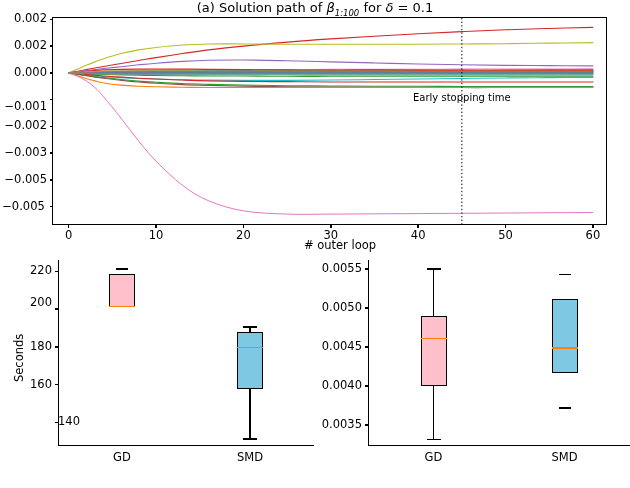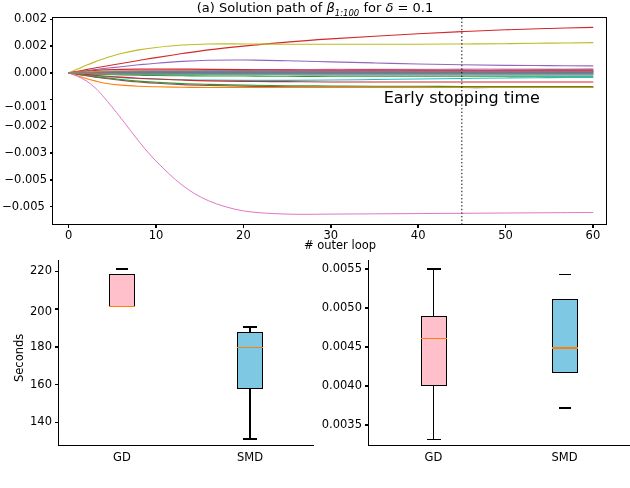--- a/index.html
+++ b/index.html
@@ -40,21 +40,21 @@
   #panel-a{left:0;top:0;width:576px;height:240px;}
   #plot-a{
     position:absolute;left:53px;top:18px;width:553px;height:206px;
     overflow:hidden;
   }
   #plot-a svg{display:block;}
   .frame-top{position:absolute;left:53px;top:17px;width:554px;height:1.4px;background:#000;}
   .frame-right{position:absolute;left:605.6px;top:17px;width:1.4px;height:208px;background:#000;}
 
   .vline-note{
-    position:absolute;font-size:16px;line-height:12px;white-space:nowrap;
+    position:absolute;font-size:10px;line-height:12px;white-space:nowrap;
     text-align:center;transform:translateX(-50%);color:#000;
     font-weight:500;
   }
 
   
   #panel-b{left:0;top:240px;width:320px;height:248px;}
   
   #panel-c{left:310px;top:240px;width:320px;height:248px;}
 
   .box{position:absolute;border:1.2px solid #000;box-sizing:border-box;}
@@ -149,27 +149,27 @@
     <div class="axis-label-x" id="a-xlabel" style="left:340px;top:239px;"># outer loop</div>
   </div>
 
   <div class="panel" id="panel-b">
 
     <div class="axis-line spine-left" id="b-spine-left" style="left:58px;top:20px;height:186px;"></div>
     <div class="axis-line spine-bottom" id="b-spine-bottom" style="left:58px;top:205px;width:256px;"></div>
 
     <div id="b-yticks">
         <div class="tick-mark" style="left: 54.5px; top: 181.647px; width: 3.5px; height: 1.4px;"></div>
-        <div class="tick-label ytick-label" style="left: 0px; top: 182.347px; width: 52px;">140</div>
+        <div class="tick-label ytick-label" style="left: 0px; top: 182.347px; width: 52px; padding-left: 28px;">140</div>
         <div class="tick-mark" style="left: 54.5px; top: 143.892px; width: 3.5px; height: 1.4px;"></div>
         <div class="tick-label ytick-label" style="left: 0px; top: 144.592px; width: 52px;">160</div>
         <div class="tick-mark" style="left: 54.5px; top: 106.137px; width: 3.5px; height: 1.4px;"></div>
         <div class="tick-label ytick-label" style="left: 0px; top: 106.837px; width: 52px;">180</div>
         <div class="tick-mark" style="left: 54.5px; top: 68.3816px; width: 3.5px; height: 1.4px;"></div>
-        <div class="tick-label ytick-label" style="left: 0px; top: 72px; width: 52px;">200</div>
+        <div class="tick-label ytick-label" style="left: 0px; top: 63px; width: 52px;">200</div>
         <div class="tick-mark" style="left: 54.5px; top: 30.6265px; width: 3.5px; height: 1.4px;"></div>
         <div class="tick-label ytick-label" style="left: 0px; top: 31.3265px; width: 52px;">220</div>
       </div>
     <div id="b-xticks">
         <div class="tick-label xtick-label" style="left: 122px; top: 212px;">GD</div>
         <div class="tick-label xtick-label" style="left: 250px; top: 212px;">SMD</div>
       </div>
     <div id="b-boxes">
         <div class="box box-pink" style="left: 109px; top: 33.5918px; width: 26px; height: 33.0357px; background: rgb(255, 192, 203);"></div>
         <div class="median" style="left: 109px; top: 65.55px; width: 26px; background: rgb(255, 127, 14);"></div>

